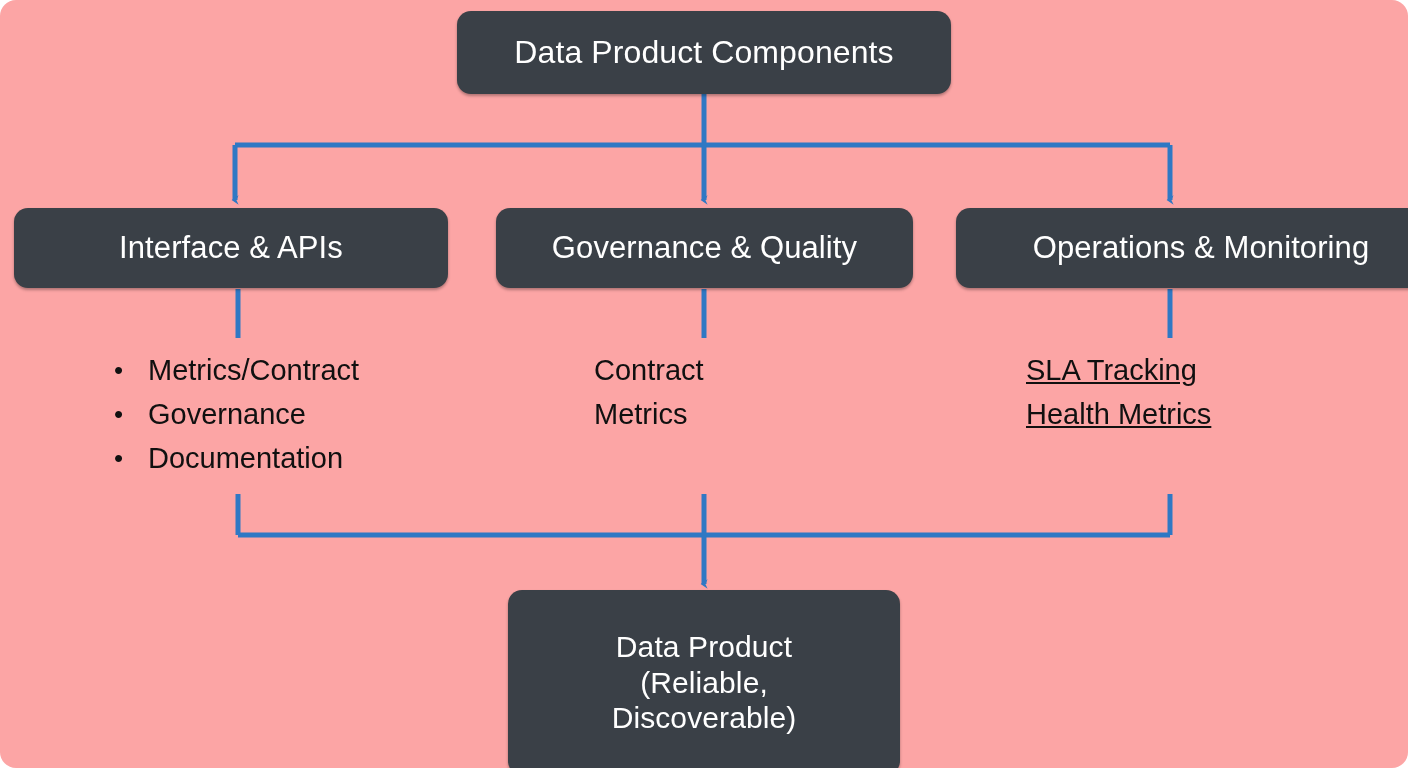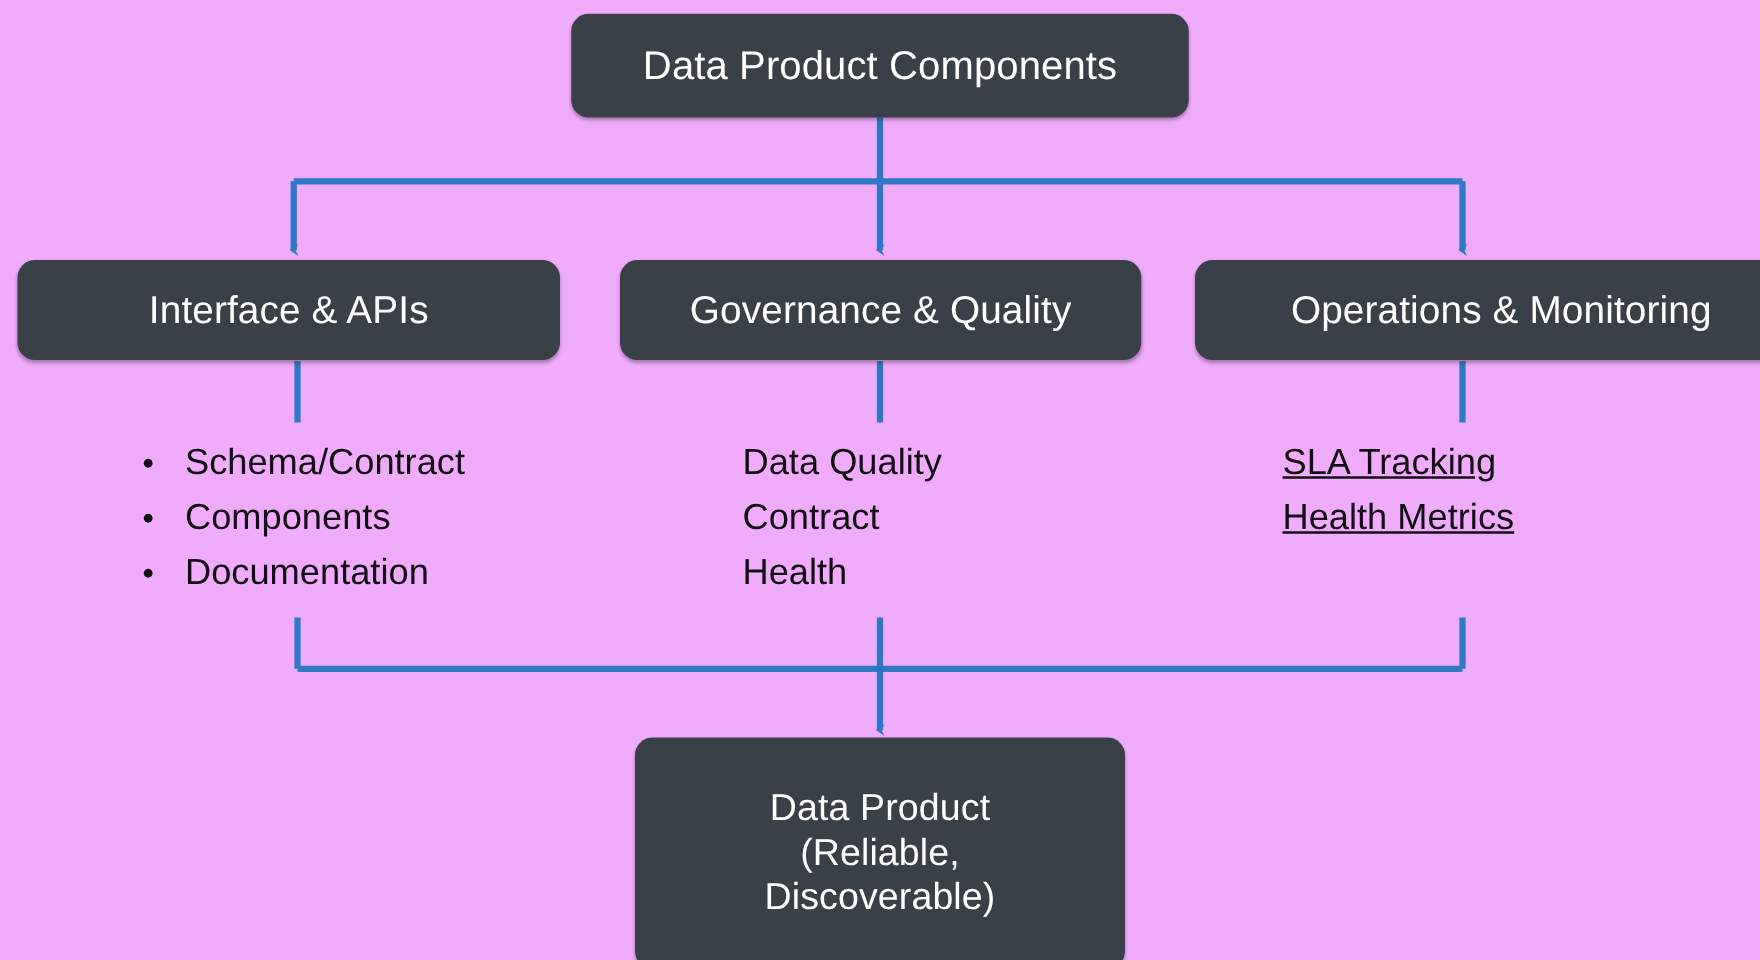--- a/index.html
+++ b/index.html
@@ -8,22 +8,23 @@
     padding: 0;
     background: #ffffff;
   }
   body {
     font-family: "Liberation Sans", sans-serif;
   }
   #canvas {
     position: relative;
     width: 1408px;
     height: 768px;
-    background: #f0abfc;
+    background: #fca5a5;
     overflow: hidden;
+    border-radius: 16px;
   }
   svg#wires {
     position: absolute;
     left: 0;
     top: 0;
     width: 1408px;
     height: 768px;
     pointer-events: none;
   }
   .node {
@@ -137,41 +138,38 @@
 
   <div class="node" id="node-outcome">
     <span class="node-label">Data Product
 (Reliable,
 Discoverable)</span>
   </div>
 
   <ul class="detail-list bulleted" id="list-col0">
     <li>
       <span class="bullet-dot">•</span>
-      <span>Schema/Contract</span>
+      <span>Metrics/Contract</span>
     </li>
     <li>
       <span class="bullet-dot">•</span>
-      <span>Components</span>
+      <span>Governance</span>
     </li>
     <li>
       <span class="bullet-dot">•</span>
       <span>Documentation</span>
     </li>
   </ul>
 
   <ul class="detail-list" id="list-col1">
     <li>
-      <span>Data Quality</span>
-    </li>
-    <li>
       <span>Contract</span>
     </li>
     <li>
-      <span>Health</span>
+      <span>Metrics</span>
     </li>
   </ul>
 
   <ul class="detail-list" id="list-col2">
     <li>
       <span>SLA Tracking</span>
     </li>
     <li>
       <span>Health Metrics</span>
     </li>

